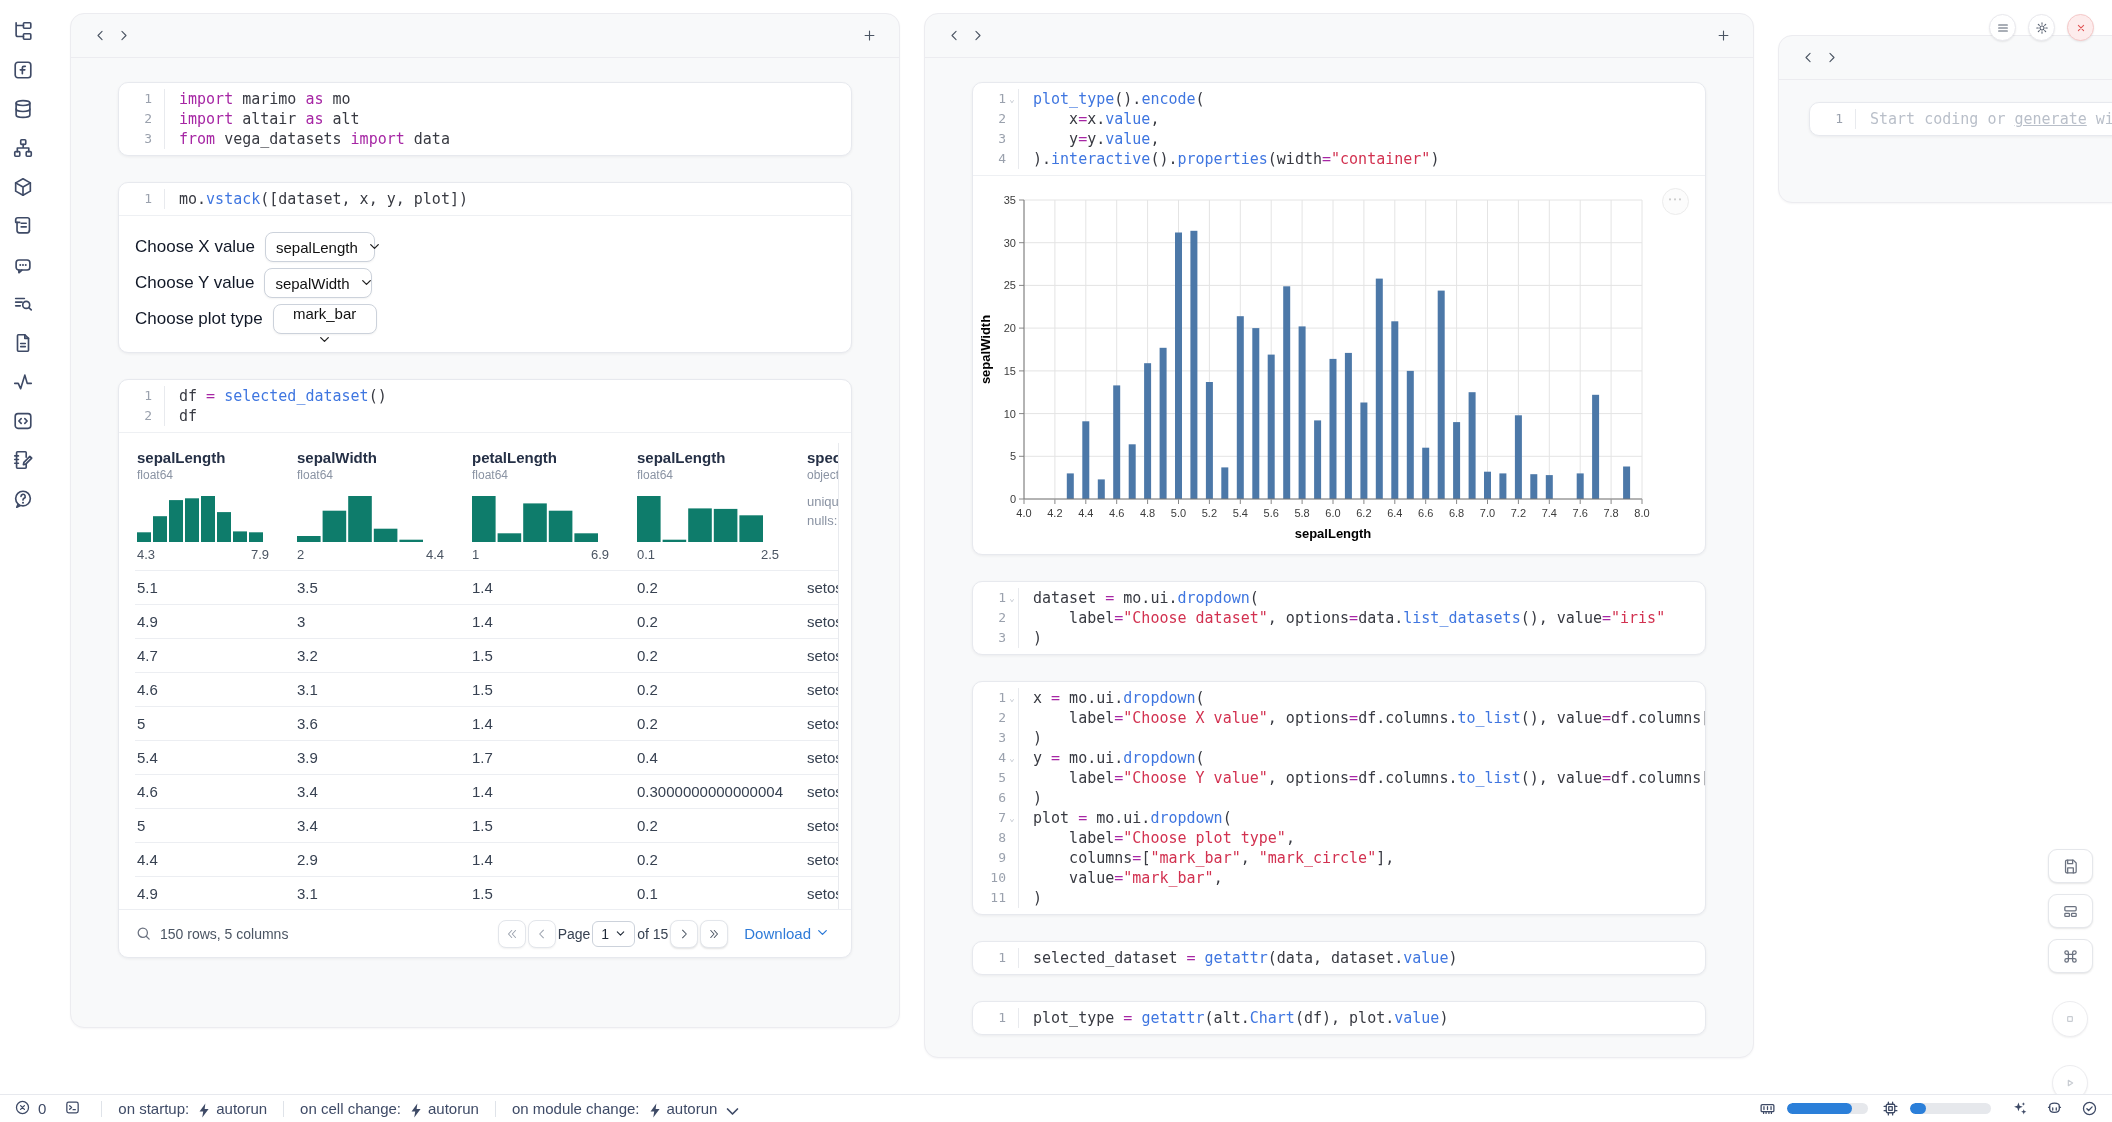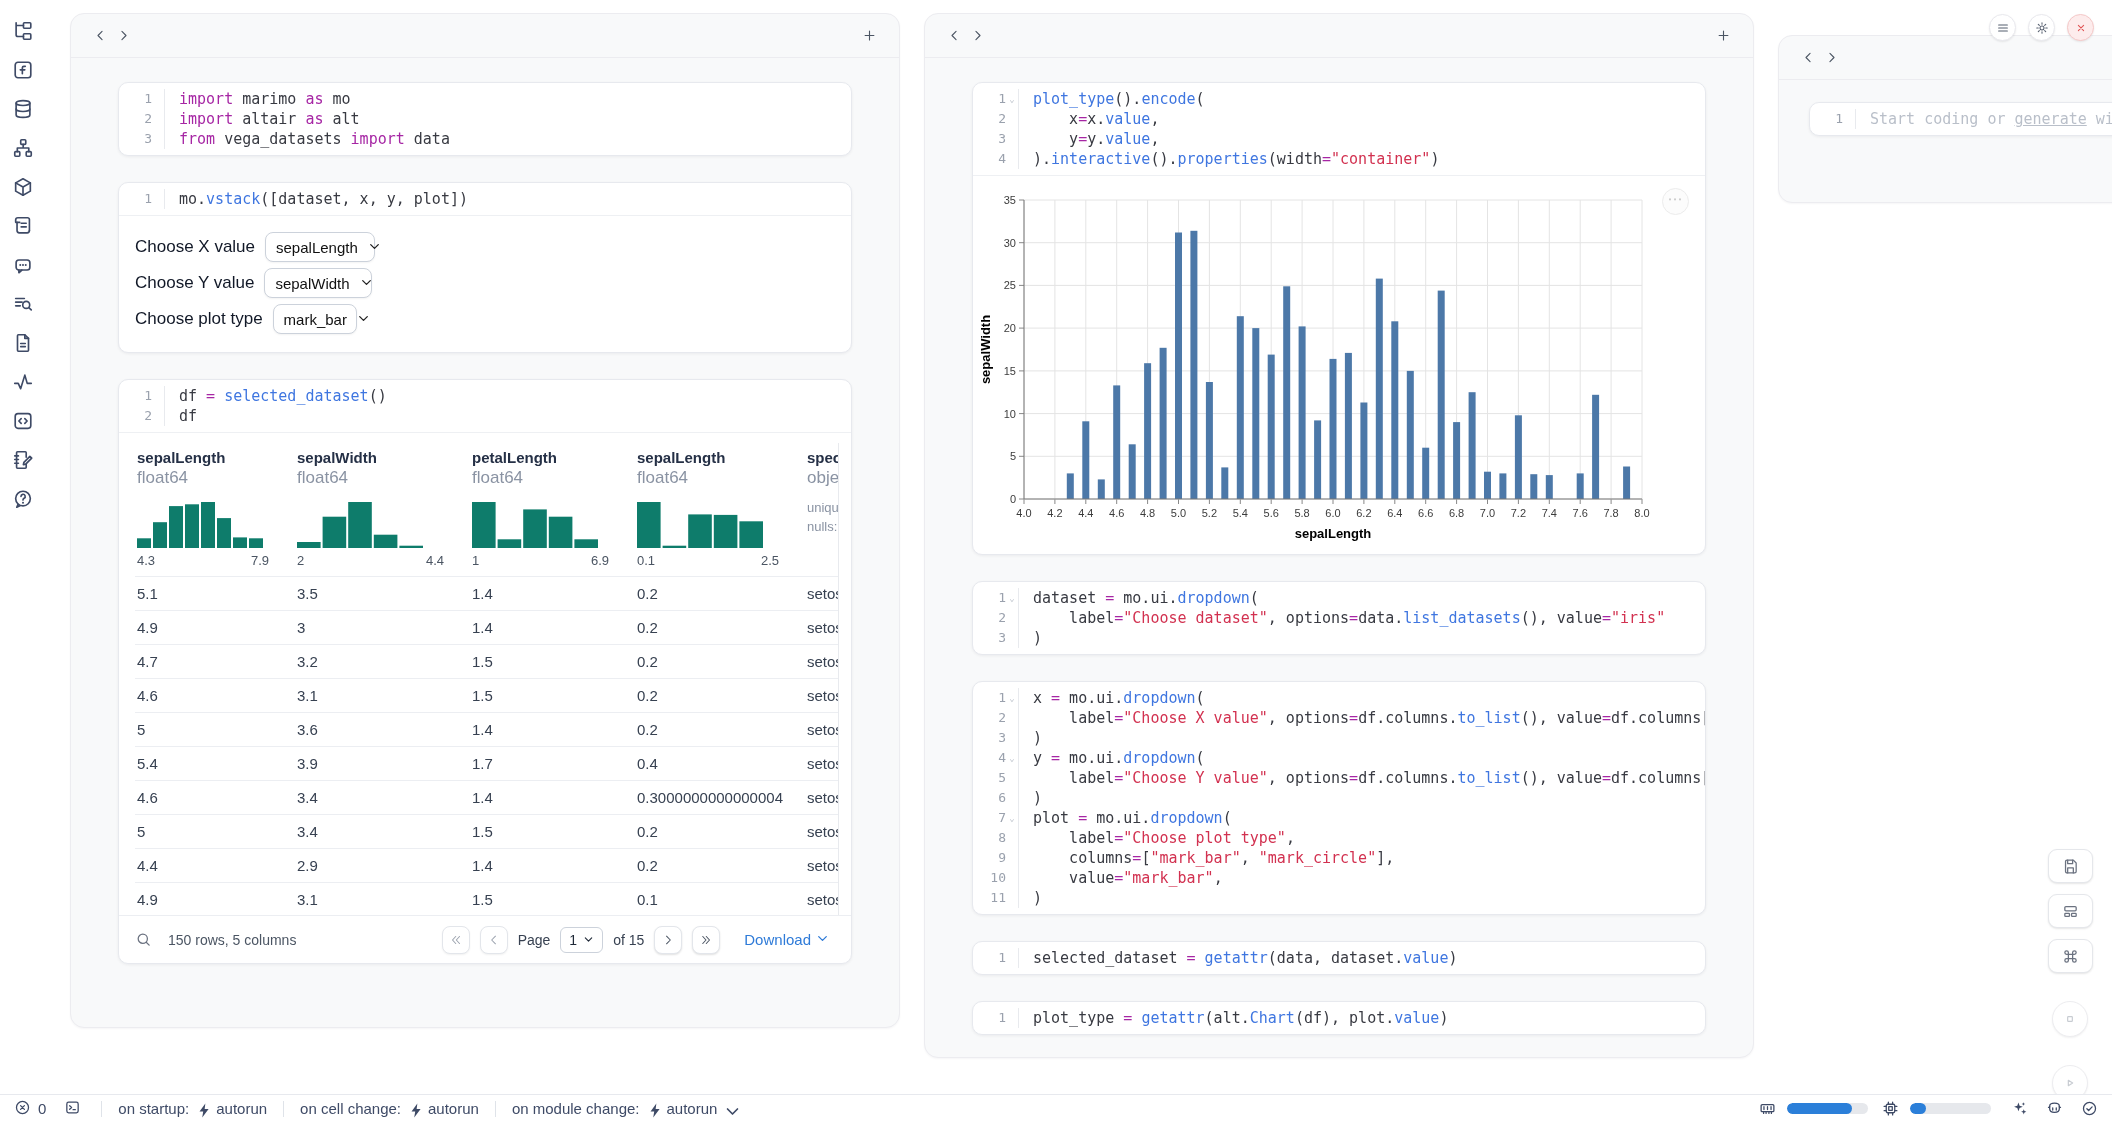--- a/index.html
+++ b/index.html
@@ -47,28 +47,28 @@
                border:1px solid #ccd2db; border-radius:8px; background:#fff; padding:0 10px;
                font-size:15px; color:#111; box-shadow:0 1px 2px rgba(0,0,0,.05); cursor:pointer; }
   .selectbox svg { width:13px; height:13px; color:#222; }
 
   
   .table-area { padding:10px 16px 0 16px; }
   .table-scroll { overflow:hidden; border-right:1px solid #e8eaee; width:704px; }
   .tgrid { display:grid; grid-template-columns:160px 175px 165px 170px 160px; }
   .thcol { padding:6px 26px 8px 2px; }
   .thcol .cname { font-size:15px; font-weight:bold; color:#253046; white-space:nowrap; }
-  .thcol .ctype { font-size:17px; color:#8a93a3; margin-top:2px; }
+  .thcol .ctype { font-size:12px; color:#8a93a3; margin-top:2px; }
   .thcol .cstat { font-size:13px; color:#8a93a3; margin-top:10px; line-height:19px; white-space:nowrap; }
   .hist { margin-top:14px; display:block; }
   .minmax { display:flex; justify-content:space-between; font-size:13px; color:#4b5563; margin-top:5px; }
   .trow { border-top:1px solid #eceef2; }
   .trow > div { height:33px; line-height:33px; font-size:15px; color:#374151; white-space:nowrap; overflow:hidden; padding-left:2px; }
   .table-footer { border-top:1px solid #eceef2; height:48px; margin-top:-1px; display:flex; align-items:center;
-                  padding:0 16px; gap:10px; }
+                  padding:0 16px; gap:2px; }
   .table-footer .summary { font-size:14px; color:#4b5563; margin-left:6px; }
   .table-footer .spacer { flex:1; }
   .pgbtn { width:28px; height:28px; border-radius:8px; border:1px solid #e3e6eb; background:#fff;
            box-shadow:0 1px 2px rgba(0,0,0,.12); color:#4b5563; font-size:14px; display:flex;
            align-items:center; justify-content:center; cursor:pointer; }
   .pgbtn.dim { color:#9ca3af; box-shadow:0 1px 2px rgba(0,0,0,.06); }
   .pglabel { font-size:14px; color:#374151; }
   .pgselect { height:26px; border:1px solid #ccd2db; border-radius:6px; background:#fff; display:flex;
               align-items:center; gap:6px; padding:0 8px; font-size:14px; cursor:pointer; }
   .pgselect svg { width:11px; height:11px; }
@@ -257,21 +257,21 @@
                 <span class="lbl">Choose Y value</span>
                 <span class="selectbox" style="width: 108px;">
                   <span>sepalWidth</span>
                   <i><svg viewBox="0 0 24 24" fill="none" stroke="currentColor" stroke-width="2.4" stroke-linecap="round" stroke-linejoin="round">
                       <path d="M5 8.5l7 7 7-7"></path>
                     </svg></i>
                 </span>
               </div>
               <div class="control-row">
                 <span class="lbl">Choose plot type</span>
-                <span class="selectbox" style="width: 84px;">
+                <span class="selectbox" style="width: 104px; flex-direction: column;">
                   <span>mark_bar</span>
                   <i><svg viewBox="0 0 24 24" fill="none" stroke="currentColor" stroke-width="2.4" stroke-linecap="round" stroke-linejoin="round">
                       <path d="M5 8.5l7 7 7-7"></path>
                     </svg></i>
                 </span>
               </div>
             </div>
         </div>
       </div>
       <div class="cell">

